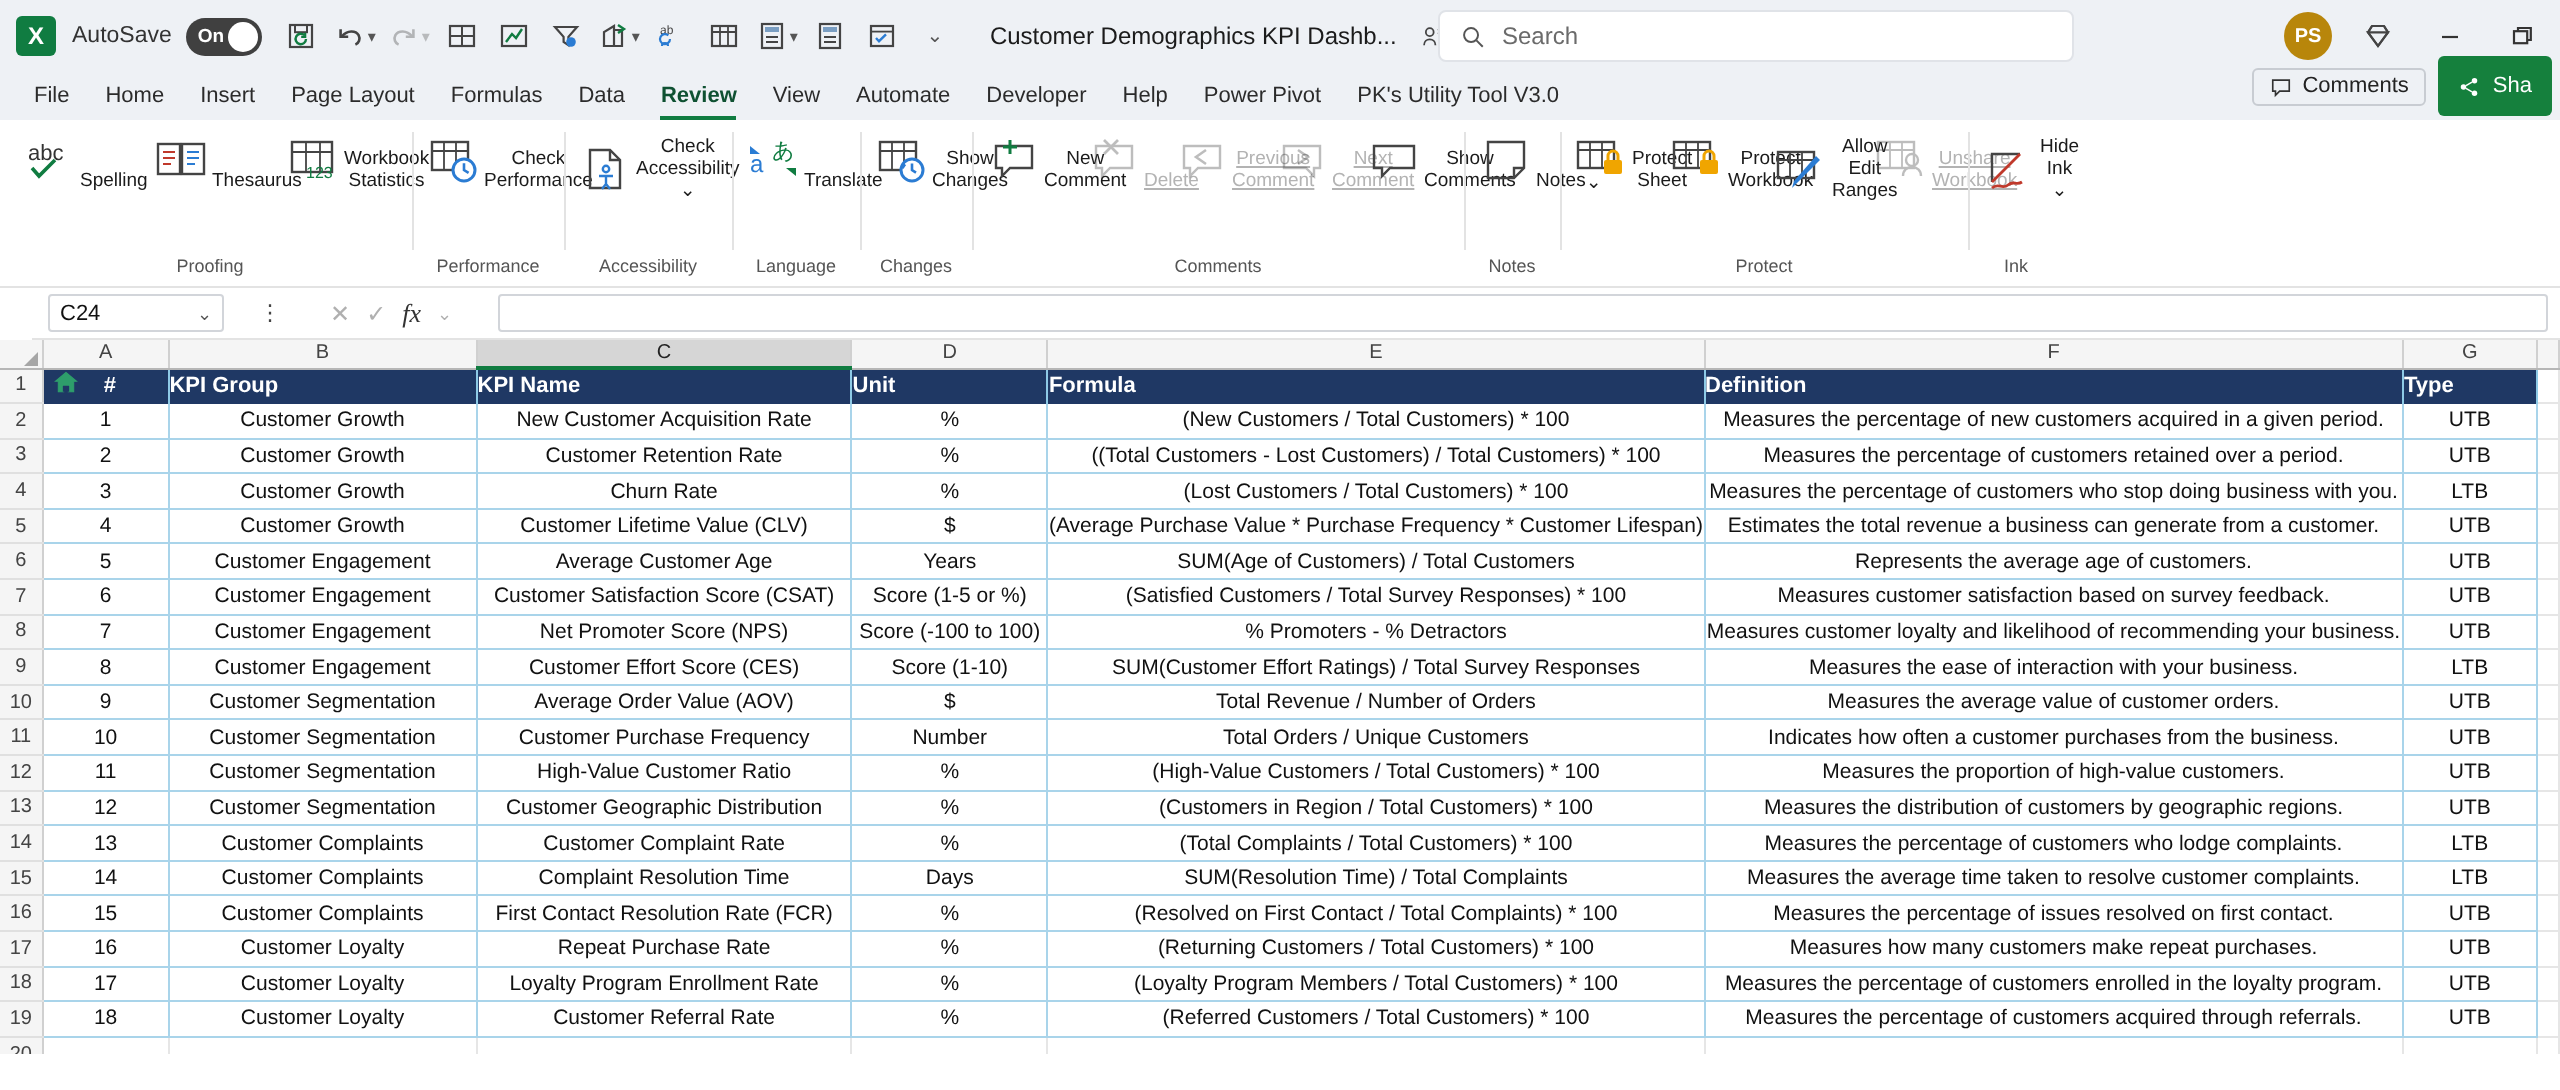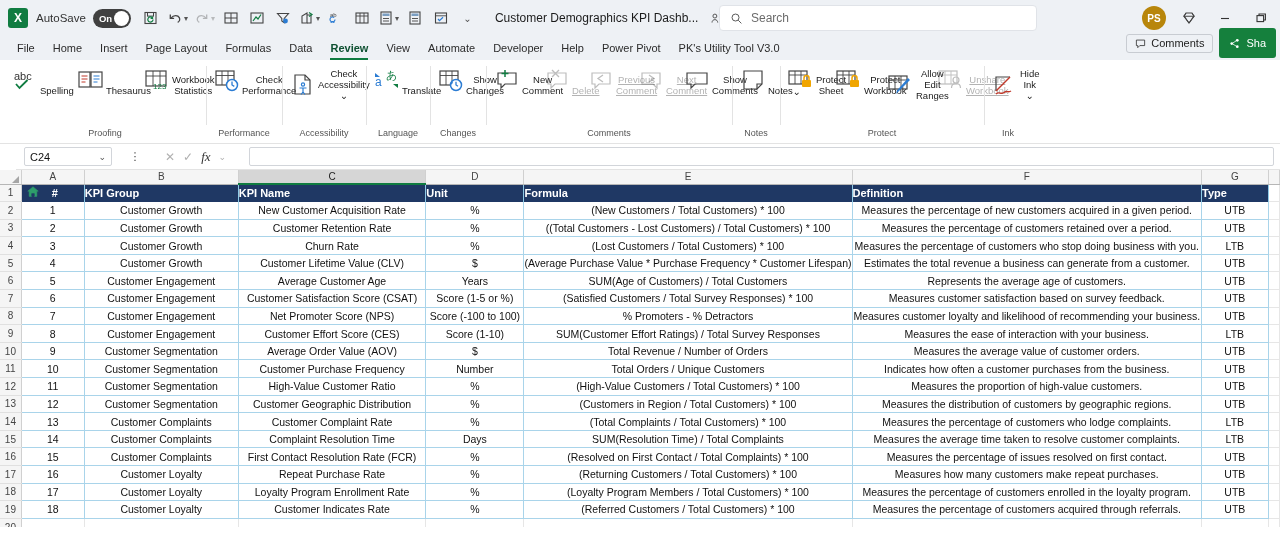--- a/index.html
+++ b/index.html
@@ -800,21 +800,21 @@
             <td class="dcell">%</td>
             <td class="dcell">(Loyalty Program Members / Total Customers) * 100</td>
             <td class="dcell">Measures the percentage of customers enrolled in the loyalty program.</td>
             <td class="dcell">UTB</td>
             <td class="emptycell"></td>
           </tr>
           <tr class="drow">
             <td class="rowhdr">19</td>
             <td class="dcell">18</td>
             <td class="dcell">Customer Loyalty</td>
-            <td class="dcell">Customer Indicates Rate</td>
+            <td class="dcell">Customer Referral Rate</td>
             <td class="dcell">%</td>
             <td class="dcell">(Referred Customers / Total Customers) * 100</td>
             <td class="dcell">Measures the percentage of customers acquired through referrals.</td>
             <td class="dcell">UTB</td>
             <td class="emptycell"></td>
           </tr>
         </tbody>
 
       <tbody>
           <tr>

